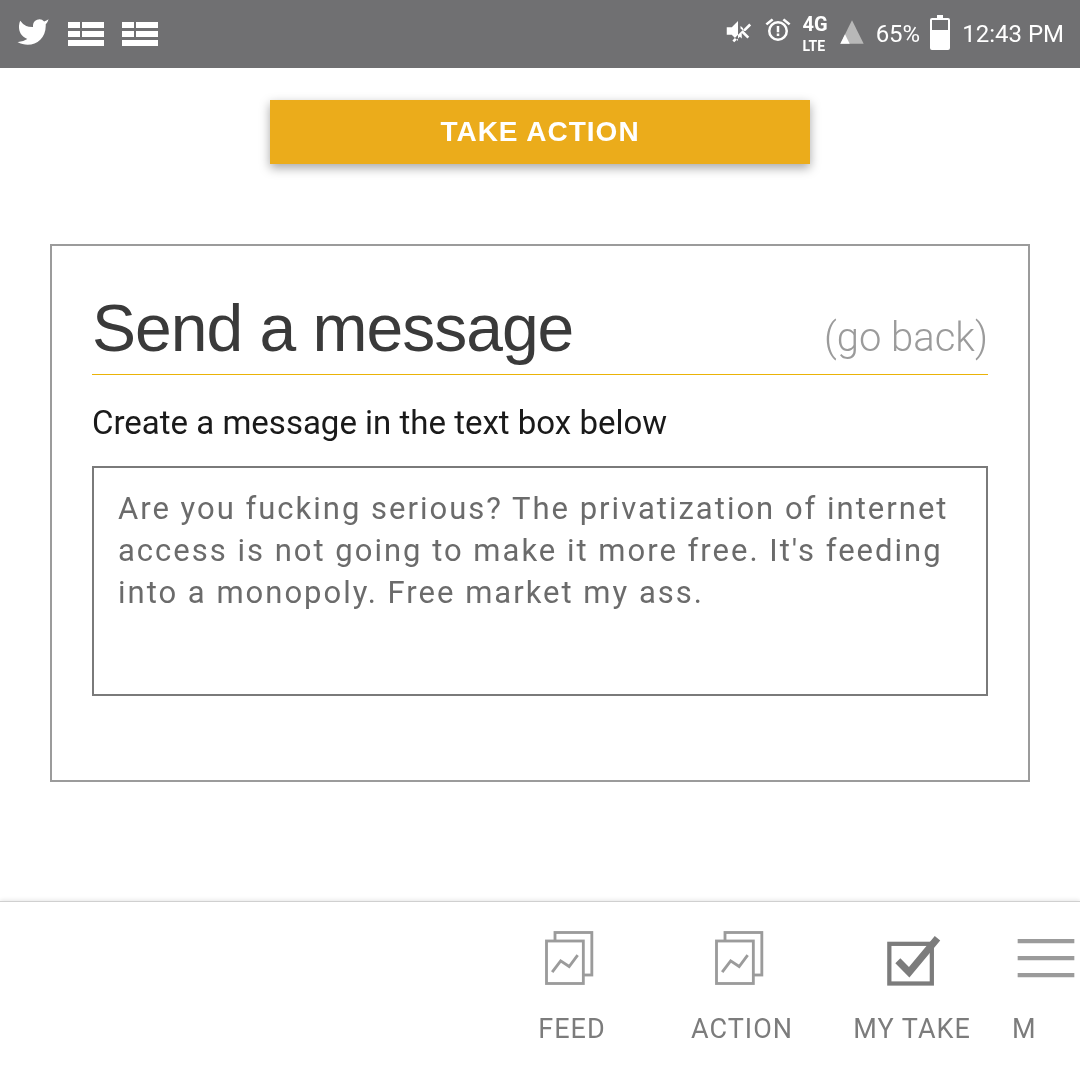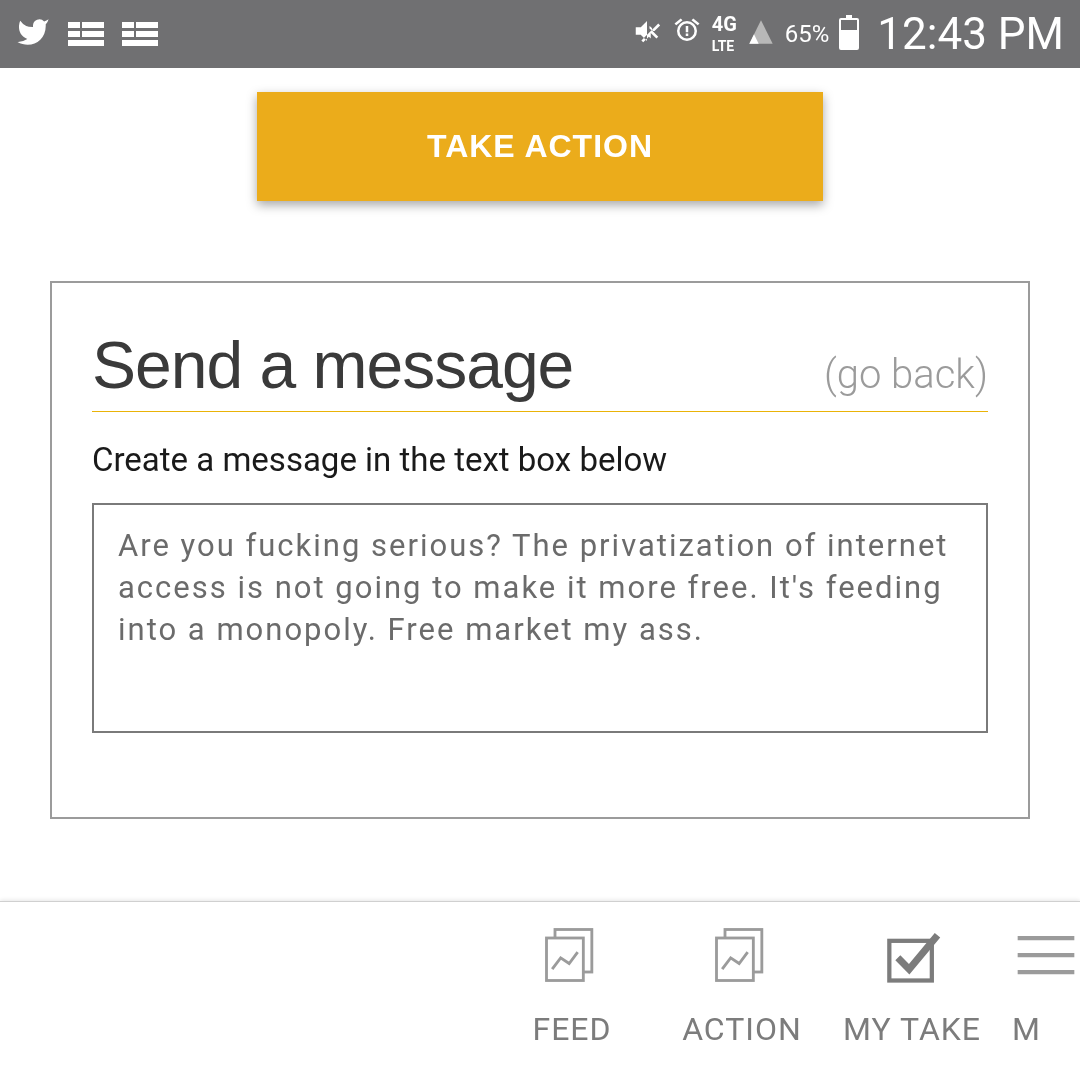--- a/index.html
+++ b/index.html
@@ -93,42 +93,42 @@
       width: 6px;
       height: 3px;
       background: #ffffff;
     }
     .battery-fill {
       width: 100%;
       height: 65%;
       background: #ffffff;
     }
     .clock {
-      font-size: 44px;
-      margin-left: 8px;
+      font-size: 24px;
+      margin-left: 2px;
       text-align: center;
     }
     .content {
       background: #ffffff;
     }
     .take-action-wrap {
       display: flex;
       justify-content: center;
       padding-top: 0;
     }
     .take-action-btn {
       background: #ebac1b;
       color: #ffffff;
       font-weight: 700;
-      font-size: 32px;
+      font-size: 28px;
       letter-spacing: 1px;
       border: none;
-      padding: 36px 170px;
+      padding: 16px 170px;
       box-shadow: 0 4px 10px rgba(0,0,0,0.35);
-      margin-top: 24px;
+      margin-top: 32px;
       cursor: pointer;
     }
     .panel {
       margin: 80px 50px 0 50px;
       border: 2px solid #9b9b9b;
       padding: 44px 40px 80px 40px;
       background: #ffffff;
     }
     .panel-header {
       display: flex;
@@ -184,21 +184,21 @@
       padding: 0 0 0 20px;
       box-shadow: 0 -1px 4px rgba(0,0,0,0.1);
     }
     .nav-item {
       display: flex;
       flex-direction: column;
       align-items: center;
       gap: 20px;
       cursor: pointer;
       color: #7c7c7c;
-      font-size: 32px;
+      font-size: 27px;
       letter-spacing: 1px;
       min-width: 140px;
     }
     .nav-item.partial {
       min-width: 40px;
       overflow: hidden;
       align-items: flex-start;
     }
     .nav-icon {
       height: 70px;

